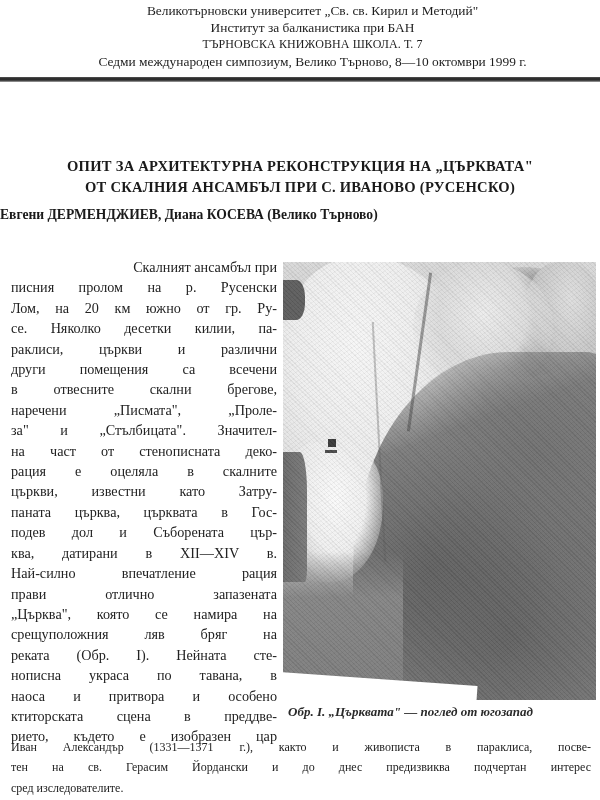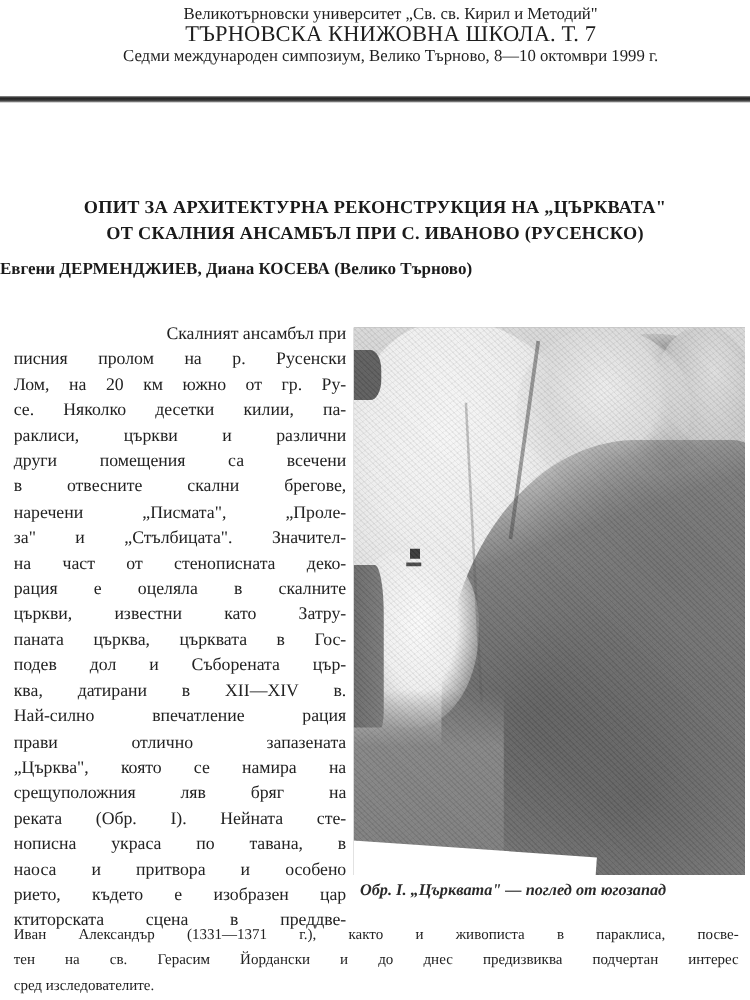--- a/index.html
+++ b/index.html
@@ -23,21 +23,21 @@
     text-align: center;
   }
   .hdr-line {
     display: block;
     font-size: 13.4px;
     line-height: 17px;
     white-space: nowrap;
     padding-left: 25px;
   }
   .hdr-line.l1 { padding-top: 2px; }
-  .hdr-line.l3 { font-size: 18px; letter-spacing: 0.1px; }
+  .hdr-line.l3 { font-size: 12px; letter-spacing: 0.1px; }
   .hdr-rule {
     position: absolute;
     left: 0;
     top: 77px;
     width: 600px;
     height: 5px;
     background: linear-gradient(#555 0, #222 40%, #444 70%, #aaa 100%);
   }
   .title-block {
     position: absolute;
@@ -210,20 +210,21 @@
     color: #2a2a2a;
   }
   .caption .cap-label { font-weight: bold; }
   .caption .cap-text { font-weight: bold; }
 </style>
 </head>
 <body>
 
 <header class="page-header">
   <span class="hdr-line l1">Великотърновски университет „Св. св. Кирил и Методий"</span>
+  <span class="hdr-line l2">Институт за балканистика при БАН</span>
   <span class="hdr-line l3">ТЪРНОВСКА КНИЖОВНА ШКОЛА. Т. 7</span>
   <span class="hdr-line l4">Седми международен симпозиум, Велико Търново, 8—10 октомври 1999 г.</span>
 </header>
 <div class="hdr-rule"></div>
 
 <div class="title-block">
   <span class="title-line">ОПИТ ЗА АРХИТЕКТУРНА РЕКОНСТРУКЦИЯ НА „ЦЪРКВАТА"</span>
   <span class="title-line">ОТ СКАЛНИЯ АНСАМБЪЛ ПРИ С. ИВАНОВО (РУСЕНСКО)</span>
 </div>
 
@@ -245,22 +246,22 @@
   <span class="col-line">паната църква, църквата в Гос-</span>
   <span class="col-line">подев дол и Съборената цър-</span>
   <span class="col-line">ква, датирани в XII—XIV в.</span>
   <span class="col-line">Най-силно впечатление рация</span>
   <span class="col-line">прави отлично запазената</span>
   <span class="col-line">„Църква", която се намира на</span>
   <span class="col-line">срещуположния ляв бряг на</span>
   <span class="col-line">реката (Обр. I). Нейната сте-</span>
   <span class="col-line">нописна украса по тавана, в</span>
   <span class="col-line">наоса и притвора и особено</span>
+  <span class="col-line">ктиторската сцена в преддве-</span>
   <span class="col-line">рието, където е изобразен цар</span>
-  <span class="col-line">ктиторската сцена в преддве-</span>
 </div>
 
 <figure class="photo" style="margin:0;">
   <div class="layer ph-sky"></div>
   <div class="layer ph-veg-top"></div>
   <div class="layer ph-rock3"></div>
   <div class="layer ph-rock"></div>
   <div class="layer ph-rock2"></div>
   <div class="layer ph-veg"></div>
   <div class="layer ph-rock-low"></div>

